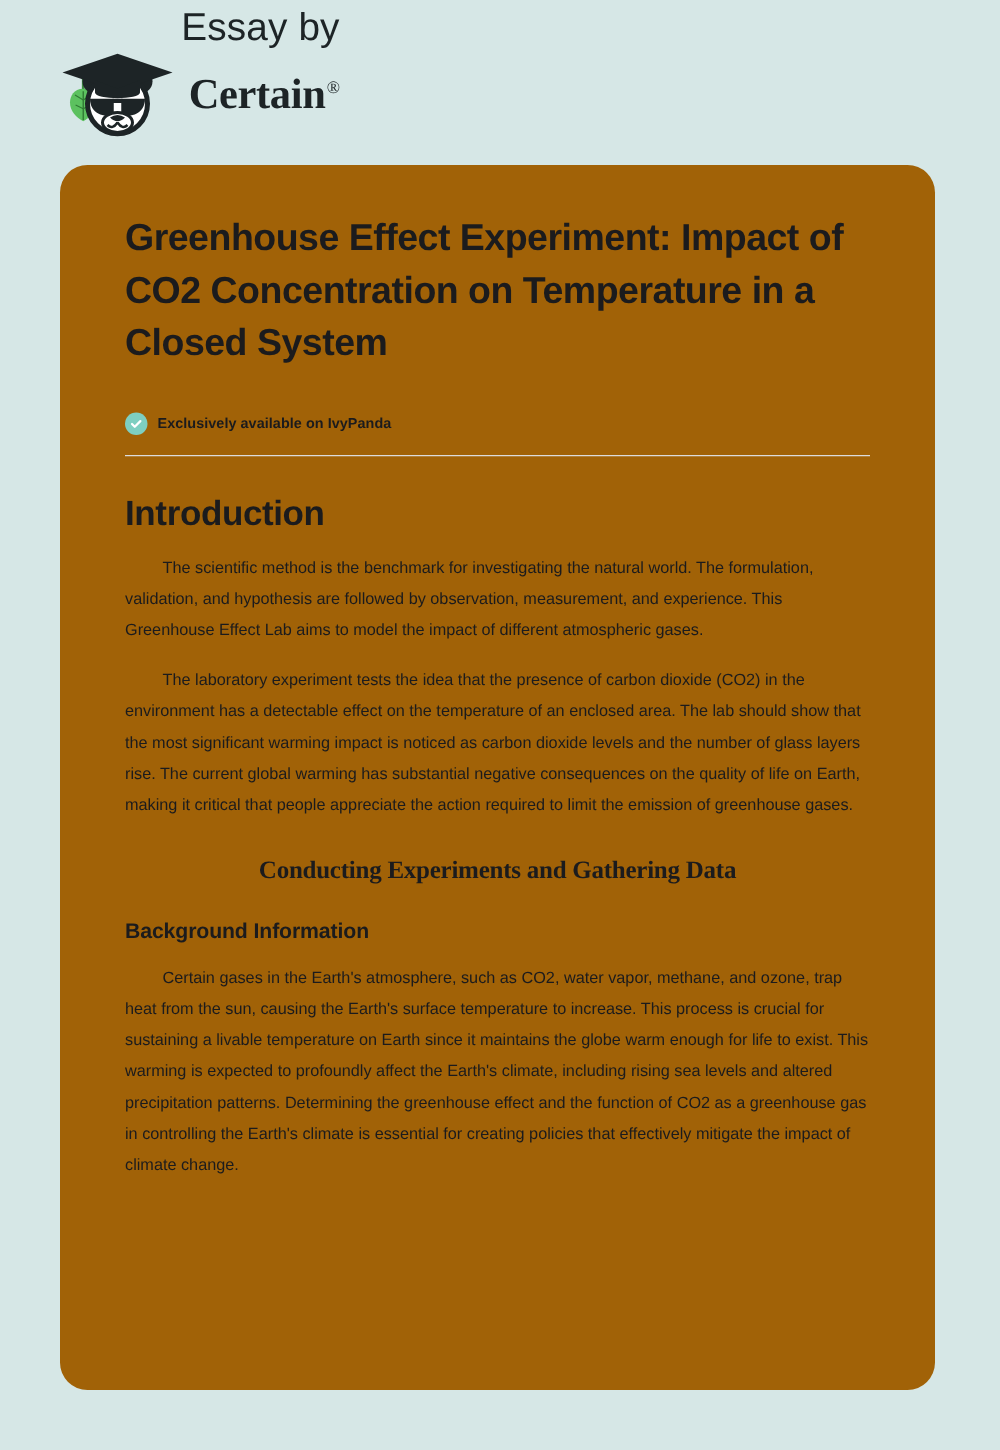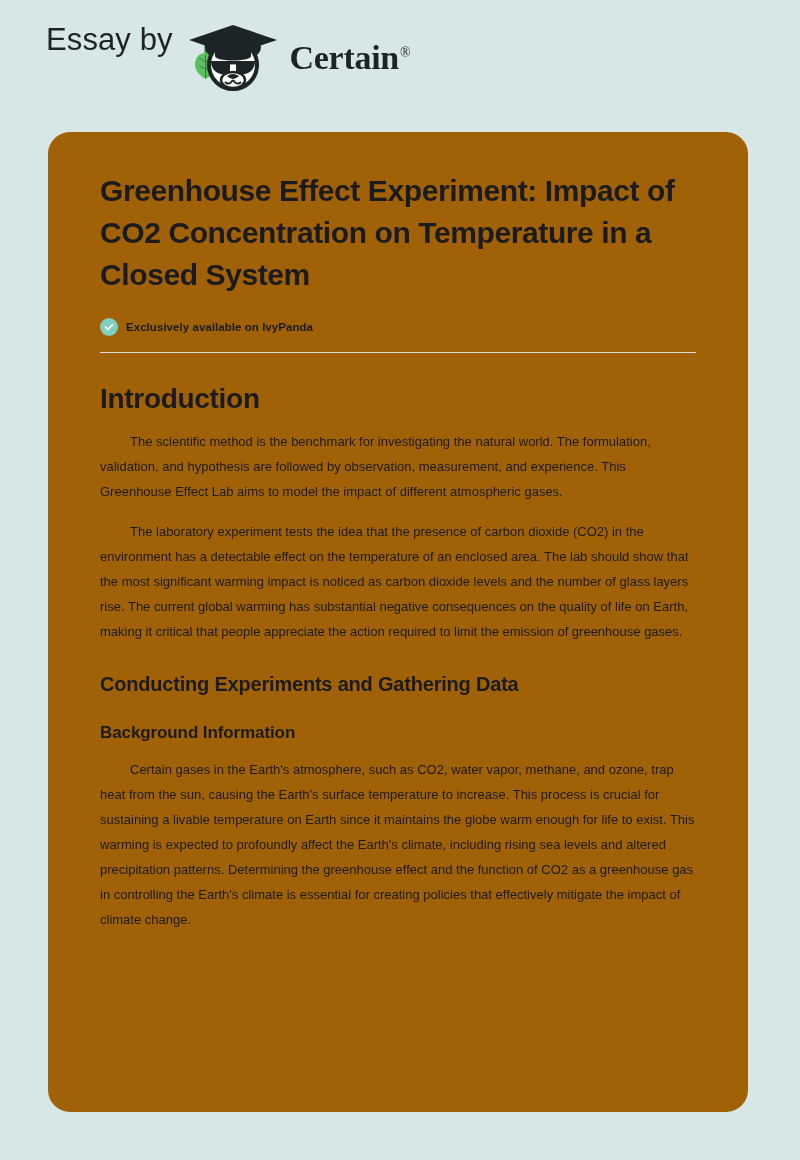--- a/index.html
+++ b/index.html
@@ -16,23 +16,24 @@
 
   
   .brandbar {
     height: 132px;
     display: flex;
     align-items: center;
     padding-left: 46px;
   }
   .brand-row {
     display: flex;
-    align-items: flex-start;
-    gap: 12px;
+    align-items: flex-end;
+    gap: 0;
     margin-top: -16px;
+    flex-direction: column;
   }
   .essay-by {
     font-family: "Liberation Sans", sans-serif;
     font-size: 31px;
     font-weight: 400;
     color: #1d2426;
     letter-spacing: 0.1px;
     white-space: nowrap;
   }
   .logo-lockup {
@@ -79,21 +80,21 @@
     color: #1b1b1d;
     letter-spacing: -0.4px;
     margin: 0 0 0 0;
     max-width: 650px;
   }
 
   .exclusive {
     display: flex;
     align-items: center;
     gap: 8px;
-    margin-top: 22px;
+    margin-top: 34px;
   }
   .check-badge {
     width: 18px;
     height: 18px;
     border-radius: 50%;
     background: #7ecfc1;
     display: flex;
     align-items: center;
     justify-content: center;
     flex: none;
@@ -116,26 +117,27 @@
   
   h2.h-section {
     font-family: "Liberation Sans", sans-serif;
     font-size: 28px;
     font-weight: 700;
     color: #1b1b1d;
     letter-spacing: -0.3px;
     margin: 30px 0 0 0;
   }
   h3.h-sub {
-    font-family: Liberation Sans, sans-serif;
+    font-family: Liberation Serif, serif;
     font-size: 20px;
     font-weight: 700;
     color: #1b1b1d;
     letter-spacing: -0.2px;
     margin: 29px 0 0 0;
+    text-align: center;
   }
   h4.h-subsub {
     font-family: "Liberation Sans", sans-serif;
     font-size: 17px;
     font-weight: 700;
     color: #1b1b1d;
     letter-spacing: -0.1px;
     margin: 27px 0 0 0;
   }
   p.para {

